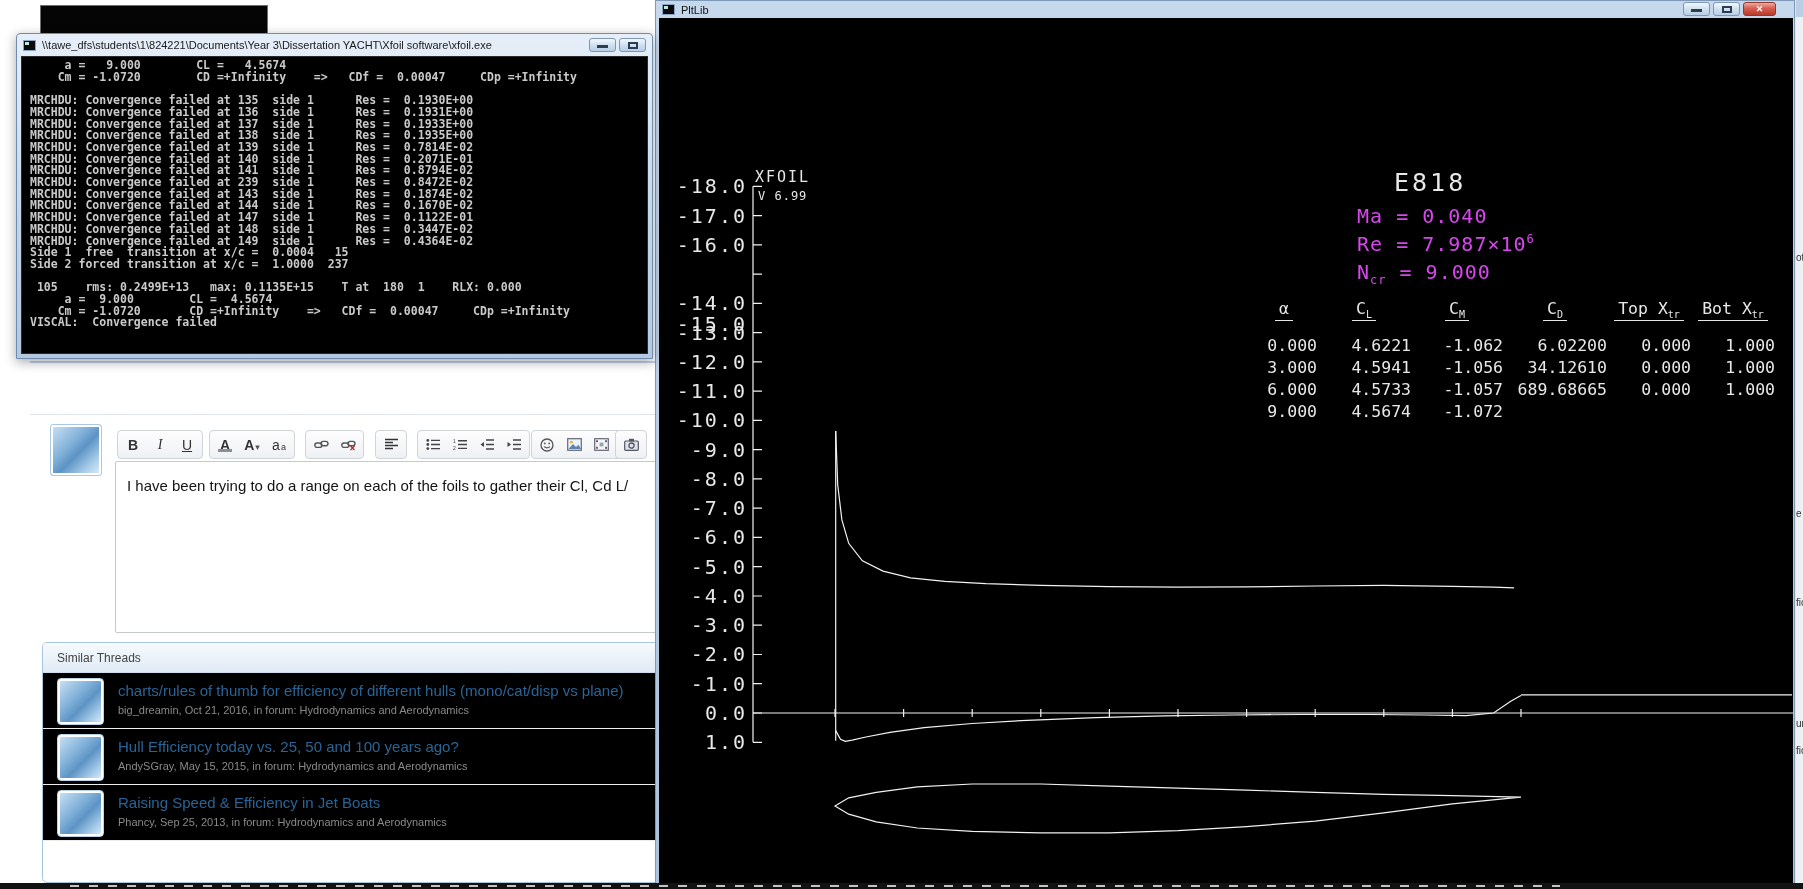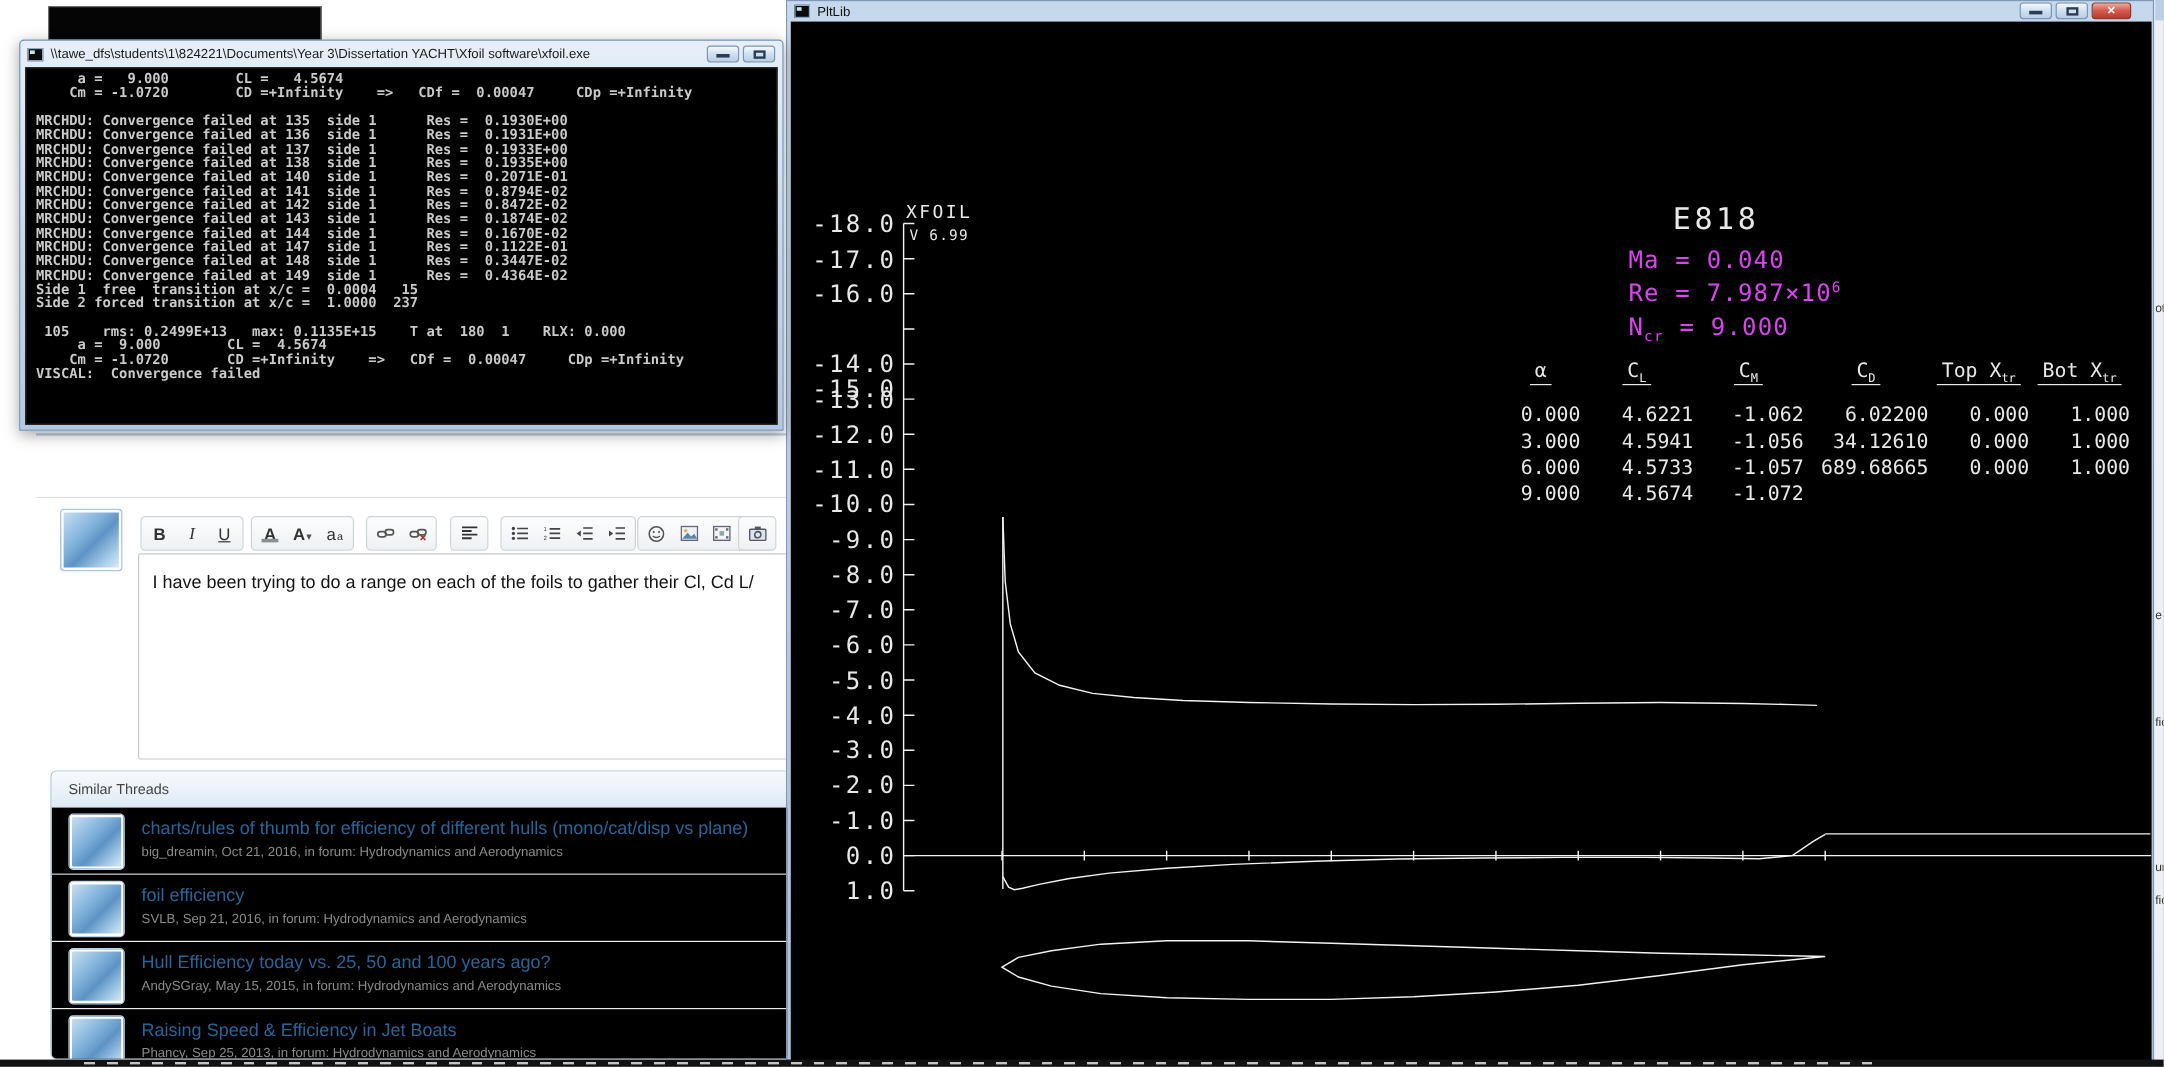--- a/index.html
+++ b/index.html
@@ -263,25 +263,20 @@
   <div id="threads-panel" class="abs">
     <div id="threads-header">Similar Threads</div>
     <div id="threads-list">
         <div class="thread-row">
           <div class="thread-avatar"></div>
           <div class="thread-title">charts/rules of thumb for efficiency of different hulls (mono/cat/disp vs plane)</div>
           <div class="thread-meta">big_dreamin, Oct 21, 2016, in forum: Hydrodynamics and Aerodynamics</div>
         </div>
         <div class="thread-row">
           <div class="thread-avatar"></div>
-          <div class="thread-title">foil efficiency</div>
-          <div class="thread-meta">SVLB, Sep 21, 2016, in forum: Hydrodynamics and Aerodynamics</div>
-        </div>
-        <div class="thread-row">
-          <div class="thread-avatar"></div>
           <div class="thread-title">Hull Efficiency today vs. 25, 50 and 100 years ago?</div>
           <div class="thread-meta">AndySGray, May 15, 2015, in forum: Hydrodynamics and Aerodynamics</div>
         </div>
         <div class="thread-row">
           <div class="thread-avatar"></div>
           <div class="thread-title">Raising Speed &amp; Efficiency in Jet Boats</div>
           <div class="thread-meta">Phancy, Sep 25, 2013, in forum: Hydrodynamics and Aerodynamics</div>
         </div>
       </div>
   </div>
@@ -302,23 +297,24 @@
   </div>
   <div id="console-body">
     <div id="console-lines">
         <div class="cline">     a =   9.000        CL =   4.5674</div>
         <div class="cline">    Cm = -1.0720        CD =+Infinity    =&gt;   CDf =  0.00047     CDp =+Infinity</div>
         <div class="cline"> </div>
         <div class="cline">MRCHDU: Convergence failed at 135  side 1      Res =  0.1930E+00</div>
         <div class="cline">MRCHDU: Convergence failed at 136  side 1      Res =  0.1931E+00</div>
         <div class="cline">MRCHDU: Convergence failed at 137  side 1      Res =  0.1933E+00</div>
         <div class="cline">MRCHDU: Convergence failed at 138  side 1      Res =  0.1935E+00</div>
+        <div class="cline">MRCHDU: Convergence failed at 139  side 1      Res =  0.7814E-02</div>
         <div class="cline">MRCHDU: Convergence failed at 140  side 1      Res =  0.2071E-01</div>
         <div class="cline">MRCHDU: Convergence failed at 141  side 1      Res =  0.8794E-02</div>
-        <div class="cline">MRCHDU: Convergence failed at 142  side 1      Res =  0.8472E-02</div>
+        <div class="cline">MRCHDU: Convergence failed at 239  side 1      Res =  0.8472E-02</div>
         <div class="cline">MRCHDU: Convergence failed at 143  side 1      Res =  0.1874E-02</div>
         <div class="cline">MRCHDU: Convergence failed at 144  side 1      Res =  0.1670E-02</div>
         <div class="cline">MRCHDU: Convergence failed at 147  side 1      Res =  0.1122E-01</div>
         <div class="cline">MRCHDU: Convergence failed at 148  side 1      Res =  0.3447E-02</div>
         <div class="cline">MRCHDU: Convergence failed at 149  side 1      Res =  0.4364E-02</div>
         <div class="cline">Side 1  free  transition at x/c =  0.0004   15</div>
         <div class="cline">Side 2 forced transition at x/c =  1.0000  237</div>
         <div class="cline"> </div>
         <div class="cline"> 105    rms: 0.2499E+13   max: 0.1135E+15    T at  180  1    RLX: 0.000</div>
         <div class="cline">     a =  9.000        CL =  4.5674</div>

